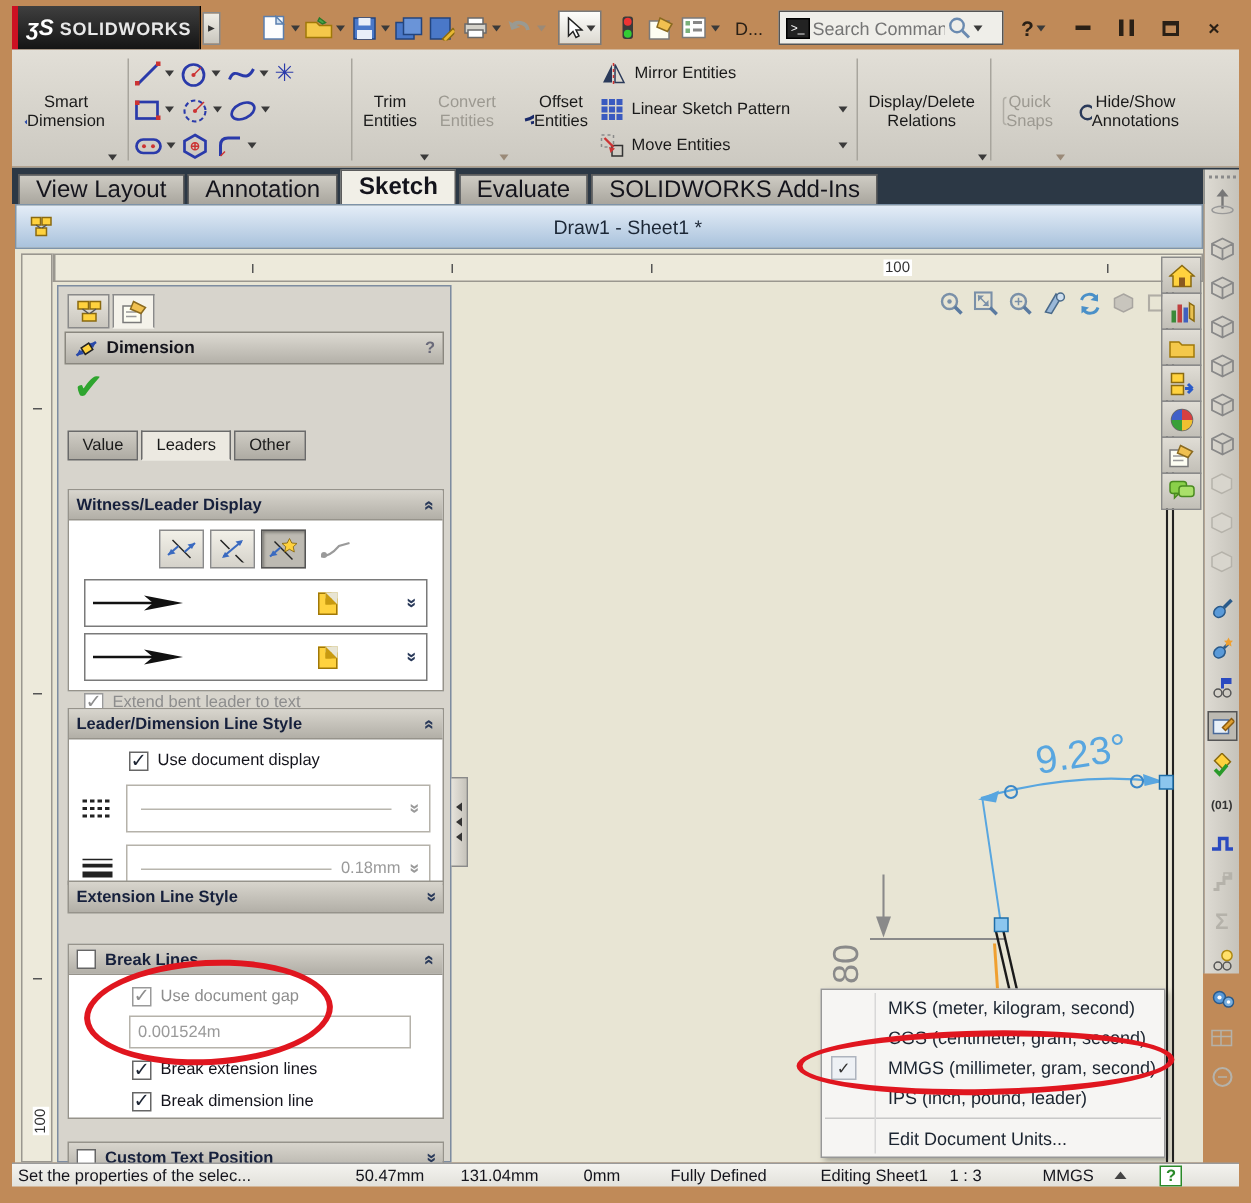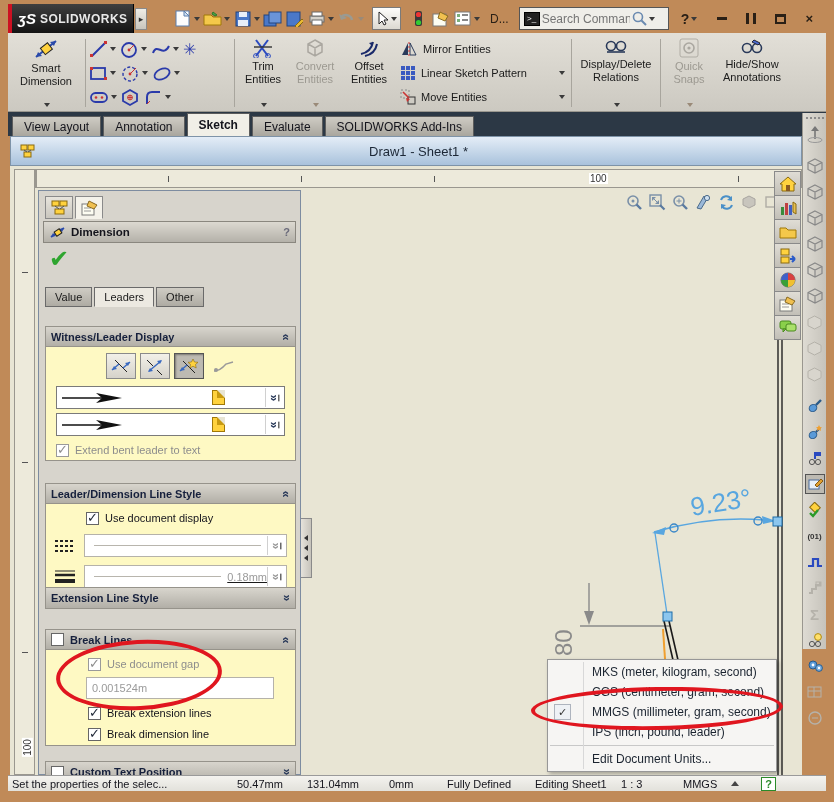--- a/index.html
+++ b/index.html
@@ -19,35 +19,35 @@
   .dd.dis{border-top-color:#9a8a78;}
   .selbox{display:flex;align-items:center;background:linear-gradient(#fdfdfb,#dcd9d1);border:1px solid #7a7a7a;height:23px;padding:0 3px;margin-left:8px;}
   .search{display:flex;align-items:center;background:#efeee9;border:1px solid #555;height:23px;margin-left:10px;padding:0 4px;width:150px;}
   .search input{border:0;background:transparent;font-size:12px;color:#555;width:92px;outline:none;}
   .winbtn{width:22px;height:18px;margin-left:7px;display:flex;align-items:center;justify-content:center;color:#2a2016;font-size:13px;font-weight:bold;}
   .console-ic{width:16px;height:14px;background:#222;color:#fff;font-size:8px;display:flex;align-items:center;justify-content:center;border:1px solid #000;}
 
   
   .ribbon{left:8px;top:33px;width:818px;height:79px;background:linear-gradient(#e2dfd7,#ccc9c1);border-bottom:1px solid #9a978f;display:flex;align-items:stretch;padding:2px 2px 0 2px;}
   .rsep{width:1px;background:#a8a59d;margin:4px 3px;}
-  .bigbtn{display:flex;flex-direction:column;align-items:center;justify-content:flex-start;padding:3px 4px 1px;font-size:11px;color:#1a1a1a;text-align:center;line-height:1.15;}
+  .bigbtn{display:flex;flex-direction:row;align-items:center;justify-content:flex-start;padding:3px 4px 1px;font-size:11px;color:#1a1a1a;text-align:center;line-height:1.15;}
   .bigbtn .lbl{margin-top:2px;}
   .bigbtn .dd{margin-top:auto;margin-bottom:3px;}
   .bigbtn.dis{color:#9c9991;}
   .skgrid{display:flex;flex-direction:column;justify-content:space-around;padding:2px 0;}
   .skrow{display:flex;align-items:center;height:24px;}
   .skcell{display:flex;align-items:center;margin-right:4px;}
   .rowgrp{display:flex;flex-direction:column;justify-content:space-around;padding:2px 0;width:172px;}
   .rrow{display:flex;align-items:center;font-size:11px;color:#1a1a1a;height:22px;}
   .rrow .ic{margin:0 5px 0 4px;}
   .rrow .dd{margin-left:auto;margin-right:3px;}
 
   
   .tabstrip{left:8px;top:112px;width:818px;height:24px;background:#2c3845;display:flex;align-items:flex-end;padding-left:4px;}
-  .ctab{height:20px;margin-right:2px;padding:2px 11px;font-size:12px;color:#14141c;background:linear-gradient(#cfccc4,#a9a69e);border:1px solid #5c5c5c;border-bottom:none;display:flex;align-items:center;}
+  .ctab{height:20px;margin-right:2px;padding:2px 11px;font-size:16px;color:#14141c;background:linear-gradient(#cfccc4,#a9a69e);border:1px solid #5c5c5c;border-bottom:none;display:flex;align-items:center;}
   .ctab.active{background:#f1efe7;font-weight:bold;height:23px;}
 
   
   .docarea{left:10px;top:136px;width:792px;height:639px;background:#e8e5d4;}
   .doc-titlebar{left:0;top:0;width:792px;height:30px;background:linear-gradient(#e4edf7,#a9c2dc);border:1px solid #7e93a8;display:flex;align-items:center;}
   .doc-title{flex:1;text-align:center;font-size:13px;color:#1c2736;}
   .ruler{background:#edeadb;border:1px solid #9a978f;}
   .hruler{left:26px;top:33px;width:766px;height:19px;}
   .vruler{left:4px;top:33px;width:21px;height:606px;}
   .tick-h{position:absolute;top:6px;width:1px;height:6px;background:#555;}
@@ -64,36 +64,36 @@
   .pm-tabs{position:absolute;left:6px;top:5px;display:flex;gap:2px;}
   .pm-tab{width:28px;height:23px;background:linear-gradient(#e8e5dd,#c9c6be);border:1px solid #8a8a8a;display:flex;align-items:center;justify-content:center;}
   .pm-tab.active{background:#f4f2ea;border-bottom-color:#f4f2ea;}
   .pm-head{position:absolute;left:4px;top:30px;width:253px;height:22px;background:linear-gradient(#dcd9d1,#b4b1a9);border:1px solid #8a877f;display:flex;align-items:center;padding:0 5px;gap:5px;}
   .pm-head b{font-size:11.5px;color:#14141c;}
   .pm-help{margin-left:auto;color:#6a6a7a;font-weight:bold;}
   .okbtn{position:absolute;left:10px;top:56px;font-size:24px;color:#2fa52f;font-weight:bold;line-height:1;}
   .ptabs{position:absolute;left:6px;top:96px;display:flex;}
   .ptab{padding:3px 9px;background:linear-gradient(#cfccc4,#aeaba3);border:1px solid #6a6a6a;margin-right:2px;font-size:11px;}
   .ptab.active{background:#ece9e1;font-weight:normal;border-bottom-color:#ece9e1;}
-  .grp{position:absolute;left:6px;width:251px;border:1px solid #96938b;background:#fef9c3;}
+  .grp{position:absolute;left:6px;width:251px;border:1px solid #96938b;background:#ffffff;}
   .grp-hd{height:20px;background:linear-gradient(#d8d5cd,#b2afa7);border-bottom:1px solid #96938b;display:flex;align-items:center;padding:0 5px;gap:6px;}
   .grp-hd b{font-size:11px;color:#16203c;}
   .grp-hd.solo{border-bottom:none;}
   .chev{margin-left:auto;font-weight:bold;color:#2a3a5a;font-size:12px;line-height:1;}
   .chev.up{transform:rotate(90deg);}
   .chev.down{transform:rotate(-90deg);}
   .cb{width:13px;height:13px;background:#fff;border:1px solid #666;position:relative;flex:none;display:inline-block;}
   .cb.on::after{content:"✓";position:absolute;left:0px;top:-3px;font-size:13px;font-weight:bold;color:#1c2433;}
   .cb.dis{border-color:#9a9a9a;}
   .cb.dis.on::after{color:#8d8d8d;}
   .cbrow{display:flex;align-items:flex-start;gap:6px;margin:8px 0 0 10px;}
   .cbrow.ind{margin-left:42px;}
   .cbrow .t{color:#14141c;}
   .cbrow.dis .t{color:#8d8d8d;}
-  .combo{background:#fff;border:1px solid #7a7a7a;height:23px;display:flex;align-items:center;position:relative;padding:1px 3px;text-decoration:underline;}
+  .combo{background:#fff;border:1px solid #7a7a7a;height:23px;display:flex;align-items:center;position:relative;padding:15px 3px;}
   .combo .cdd{margin-left:auto;width:16px;height:100%;display:flex;align-items:center;justify-content:center;border-left:1px solid #d0d0d0;}
   .combo.dis{border-color:#b5b2aa;}
   .gline{flex:1;height:1px;background:#b8b5ad;margin:0 6px;}
   .docic{width:13px;height:15px;background:#ffd23e;border:1px solid #a07808;position:relative;flex:none;}
   .docic::after{content:"";position:absolute;right:-1px;top:-1px;border:4px solid;border-color:#e8e5d4 #e8e5d4 #c89a10 #c89a10;}
   .wlbtn{width:30px;height:26px;border:1px solid #8a8a8a;background:linear-gradient(#f2f0e8,#d5d2ca);display:flex;align-items:center;justify-content:center;margin-right:4px;}
   .wlbtn.pressed{background:#bdbab2;border:1px solid #555;box-shadow:inset 1px 1px 2px rgba(0,0,0,.35);}
   .gapinput{width:188px;height:22px;border:1px solid #b5b2aa;background:#fff;color:#9a9a9a;font-size:11px;padding:0 5px;}
   .flyout{left:291px;top:382px;width:11px;height:60px;background:linear-gradient(90deg,#e6e3db,#c6c3bb);border:1px solid #8a8a8a;border-left:none;display:flex;flex-direction:column;align-items:center;justify-content:center;gap:4px;}
   .flyarr{width:0;height:0;border-top:3px solid transparent;border-bottom:3px solid transparent;border-right:4px solid #333;}
@@ -636,21 +636,21 @@
           <span class="cdd">
               <span class="chev down" style="margin:0">«</span>
             </span>
         </div>
         <div class="cbrow dis">
           <span class="cb on dis"></span>
           <span class="t">Extend bent leader to text</span>
         </div>
       </div>
 
-      <div class="grp" style="top:292px;height:118px">
+      <div class="grp" style="top:281px;height:118px">
         <div class="grp-hd">
           <b>Leader/Dimension Line Style</b>
           <span class="chev up">«</span>
         </div>
         <div class="cbrow" style="margin-left:40px">
           <span class="cb on"></span>
           <span class="t">Use document display</span>
         </div>
         <div style="display:flex;align-items:center;margin:9px 8px 0">
           <svg width="22" height="16">
@@ -945,21 +945,21 @@
   </div>
 
   <div class="abs redellipse re1"></div>
   <div class="abs redellipse re2"></div>
 
   <div class="abs statusbar">
     <span style="margin-left:4px;width:225px;overflow:hidden;white-space:nowrap">Set the properties of the selec...</span>
     <span style="width:70px">50.47mm</span>
     <span style="width:82px">131.04mm</span>
     <span style="width:58px">0mm</span>
-    <span style="width:88px">Fully Defined</span>
+    <span style="width:100px">Fully Defined</span>
     <span style="width:86px">Editing Sheet1</span>
     <span style="width:34px">1 : 3</span>
     <svg width="8" height="14">
         <rect x="0.5" y="0.5" width="7" height="13" rx="2" fill="#3a3a3a"></rect>
         <circle cx="4" cy="4" r="2.2" fill="#e33"></circle>
         <circle cx="4" cy="10" r="2.2" fill="#3c3"></circle>
       </svg>
     <span style="margin-left:28px">MMGS</span>
     <span style="width:0;height:0;border-left:4px solid transparent;border-right:4px solid transparent;border-bottom:5px solid #444;margin-left:14px"></span>
     <span style="margin-left:22px;width:15px;height:14px;border:1px solid #2a8a2a;background:#fff;color:#2a8a2a;font-weight:bold;font-size:11px;display:flex;align-items:center;justify-content:center">?</span>

